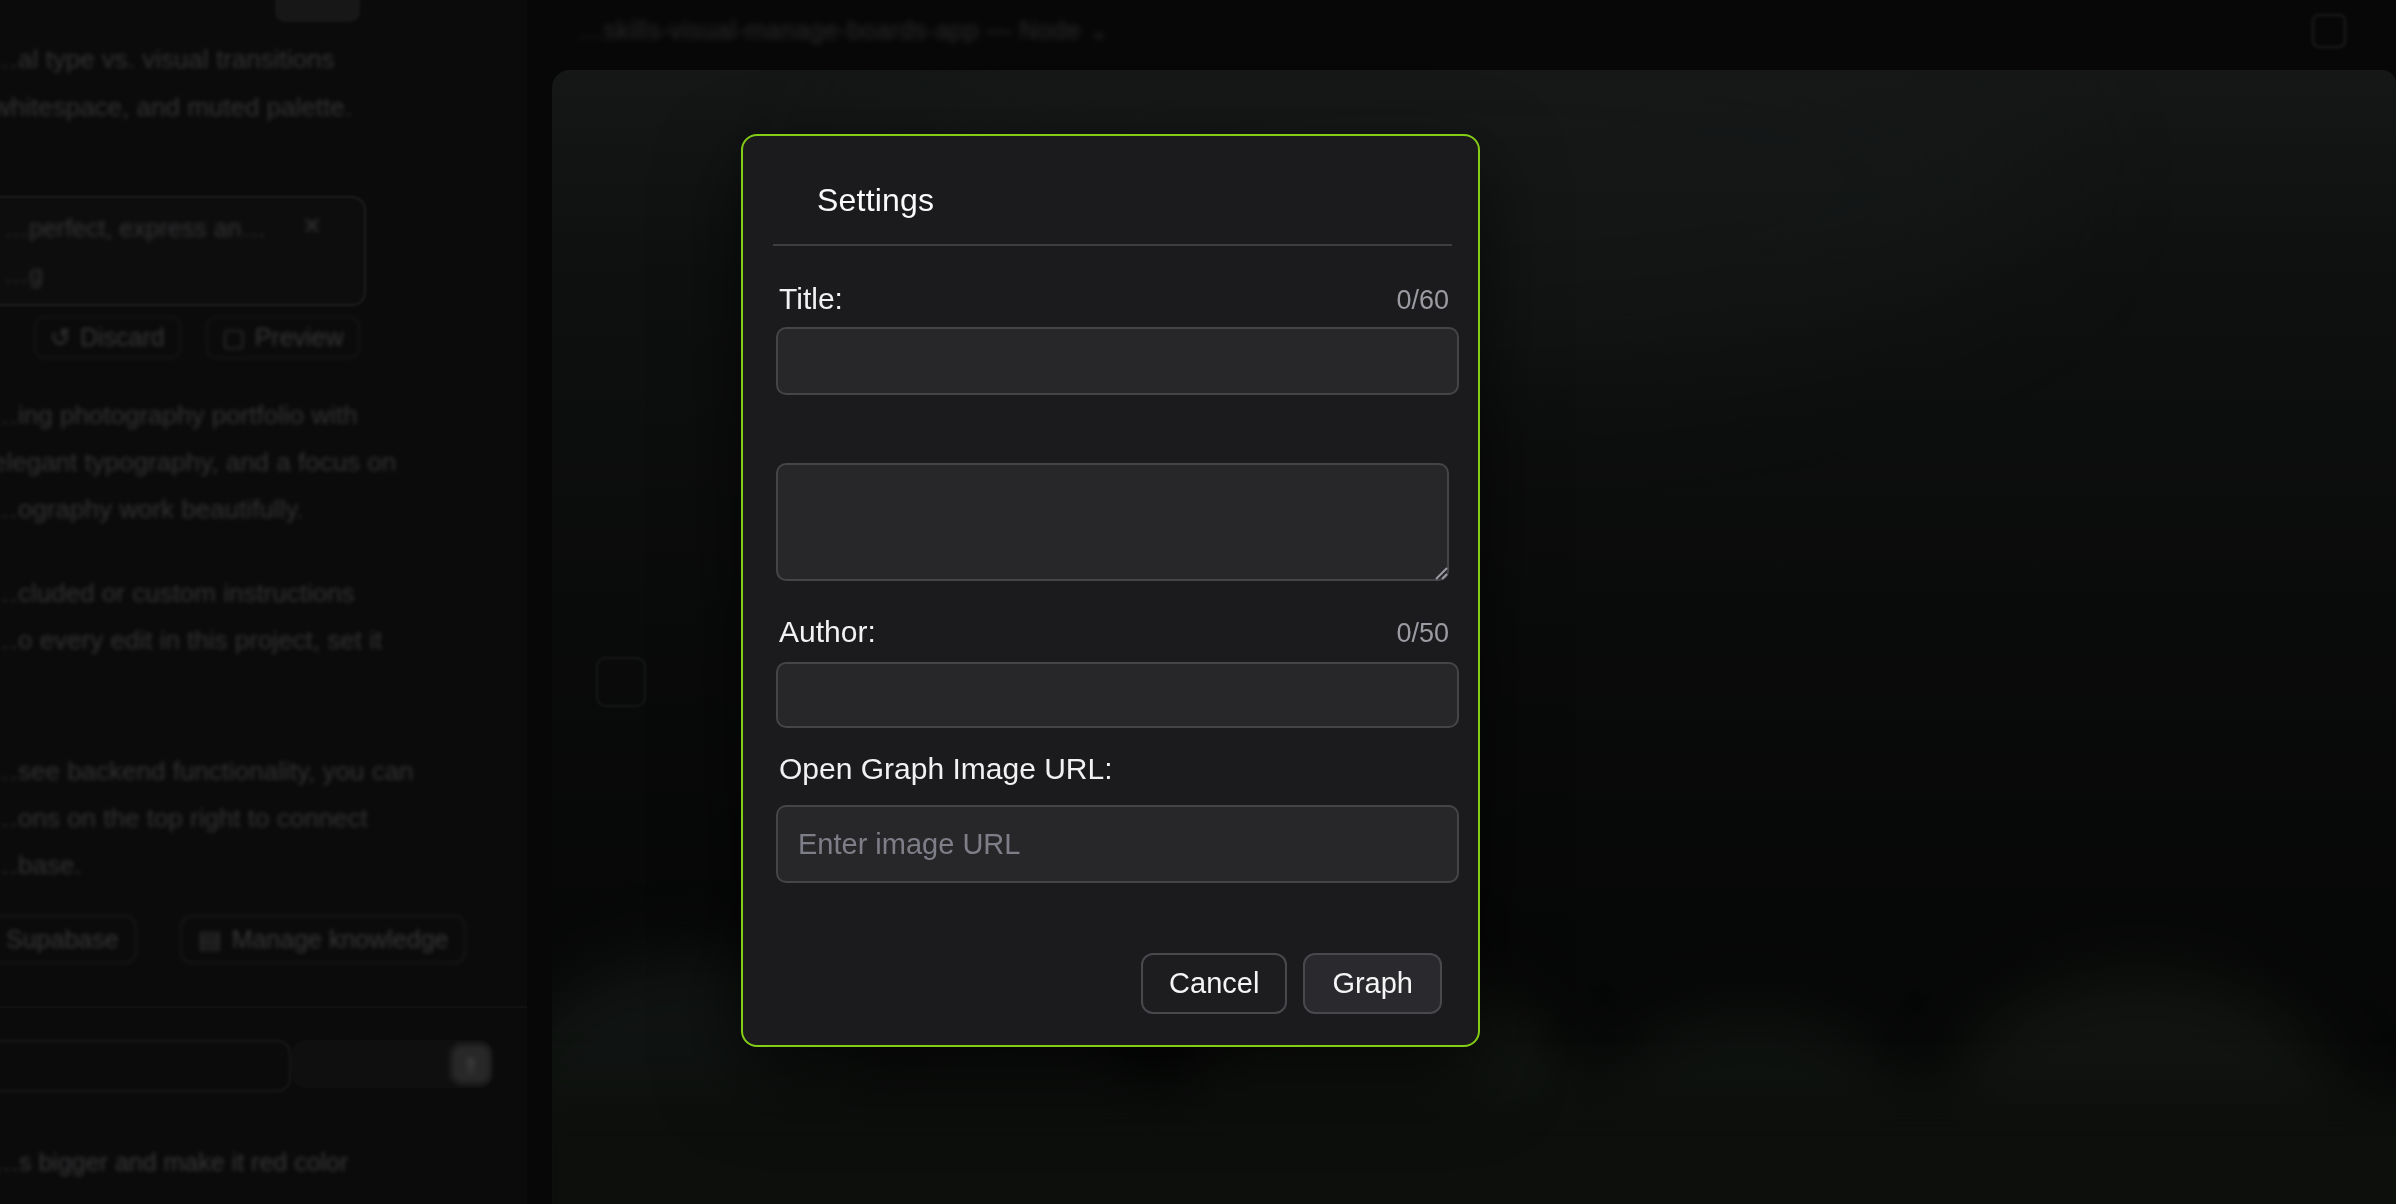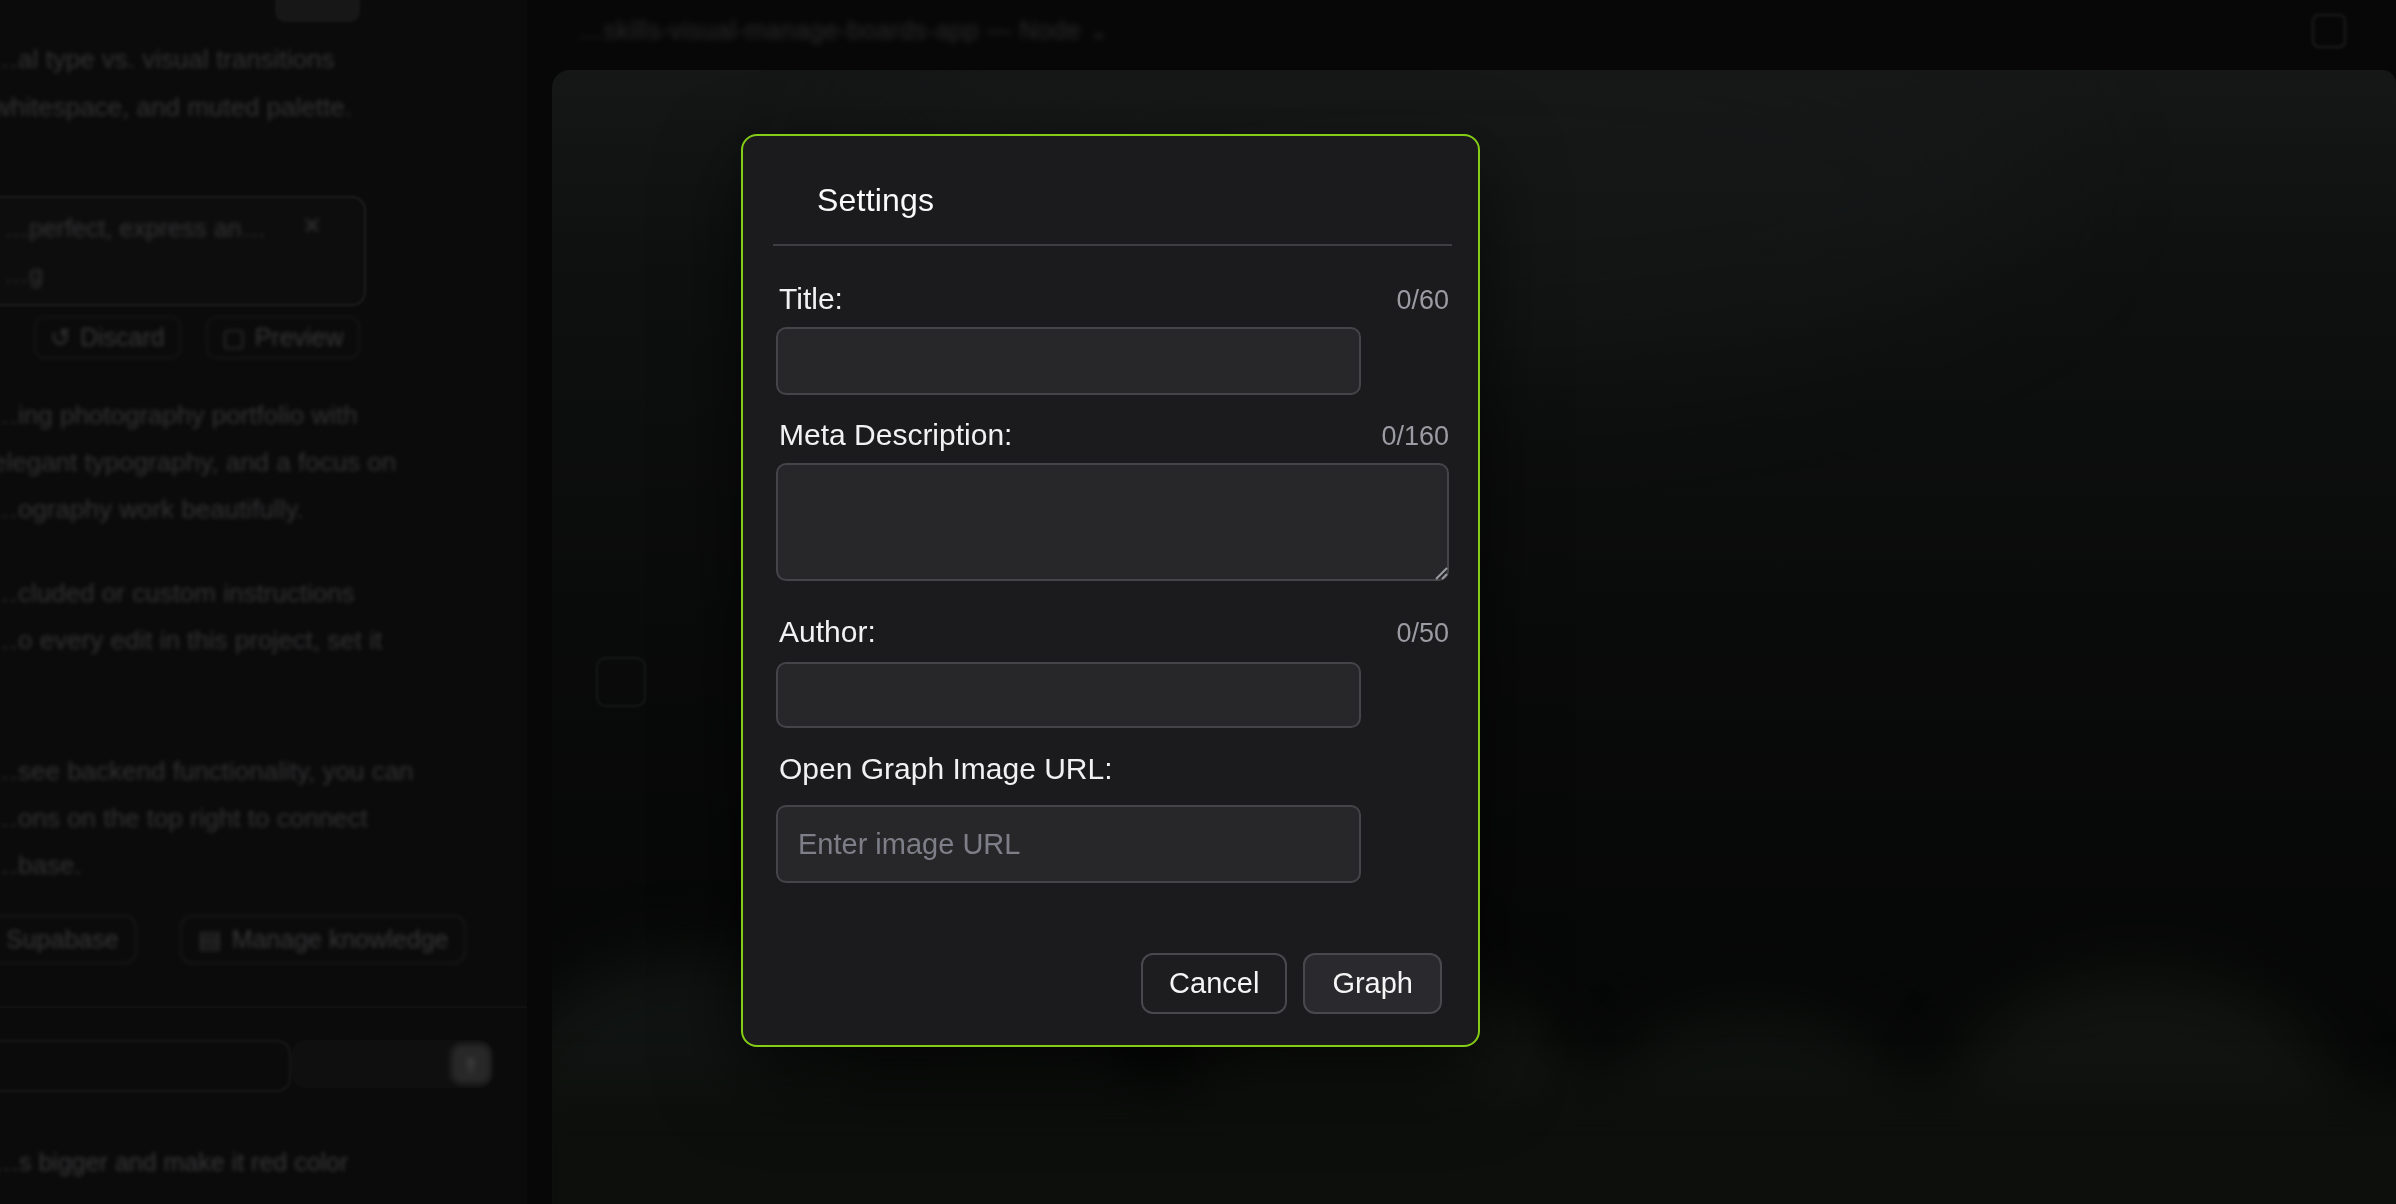--- a/index.html
+++ b/index.html
@@ -37,21 +37,21 @@
   .overlay{position:absolute;inset:0;background:rgba(0,0,0,.45);z-index:40;}
 
   
   .modal{position:absolute;left:741px;top:134px;width:739px;height:913px;background:#1b1b1d;border:2px solid #84cc16;
          border-radius:16px;box-sizing:border-box;z-index:60;box-shadow:0 30px 80px rgba(0,0,0,.65);}
   .m-title{position:absolute;left:74px;top:46px;font-size:32px;font-weight:500;color:#fafafa;letter-spacing:.2px;}
   .m-div{position:absolute;left:30px;top:108px;width:679px;height:2px;background:#3d3d42;}
   .m-row{position:absolute;left:36px;width:670px;display:flex;justify-content:space-between;align-items:baseline;text-align:center;}
   .m-label{font-size:30px;color:#f1f1f3;}
   .m-counter{font-size:27px;color:#9b9ba3;}
-  .m-input{position:absolute;left:33px;width:585px;box-sizing:border-box;background:#27272a;border:2px solid #454549;
+  .m-input{position:absolute;left:33px;width:683px;box-sizing:border-box;background:#27272a;border:2px solid #454549;
            border-radius:10px;color:#f0f0f0;font-size:29px;padding:0 20px;font-family:"Liberation Sans",sans-serif;outline:none;}
   .m-textarea{position:absolute;left:33px;top:327px;width:673px;height:118px;box-sizing:border-box;background:#27272a;
               border:2px solid #454549;border-radius:10px;color:#f0f0f0;font-size:29px;padding:14px 20px;resize:none;
               font-family:"Liberation Sans",sans-serif;outline:none;}
   .m-input::placeholder,.m-textarea::placeholder{color:#7e7e88;}
   .resize-handle{position:absolute;left:686px;top:425px;width:20px;height:20px;}
   .m-helper{position:absolute;left:33px;top:758px;width:679px;font-size:25px;color:#7b7b84;white-space:nowrap;}
   .m-btnrow{position:absolute;right:36px;top:817px;height:61px;display:flex;gap:16px;}
   .m-btn{height:61px;box-sizing:border-box;border-radius:12px;border:2px solid #48484d;font-size:29px;color:#f5f5f6;
          display:flex;align-items:center;font-family:"Liberation Sans",sans-serif;cursor:pointer;}
@@ -139,24 +139,20 @@
   <div class="modal">
     <div class="m-title">Settings</div>
     <div class="m-div"></div>
 
     <div class="m-row" style="top:146px;">
       <span class="m-label">Title:</span>
       <span class="m-counter">0/60</span>
     </div>
     <input class="m-input" style="top: 191px; height: 68px;" value="">
 
-    <div class="m-row" style="top:282px;">
-      <span class="m-label">Meta Description:</span>
-      <span class="m-counter">0/160</span>
-    </div>
     <textarea class="m-textarea" style=""></textarea>
     <svg class="resize-handle" viewBox="0 0 20 20">
       <path d="M18 7 L7 18 M18 13 L13 18" stroke="#9b9ba3" stroke-width="2" fill="none"></path>
     </svg>
 
     <div class="m-row" style="top:479px;">
       <span class="m-label">Author:</span>
       <span class="m-counter">0/50</span>
     </div>
     <input class="m-input" style="top: 526px; height: 66px;" value="">

